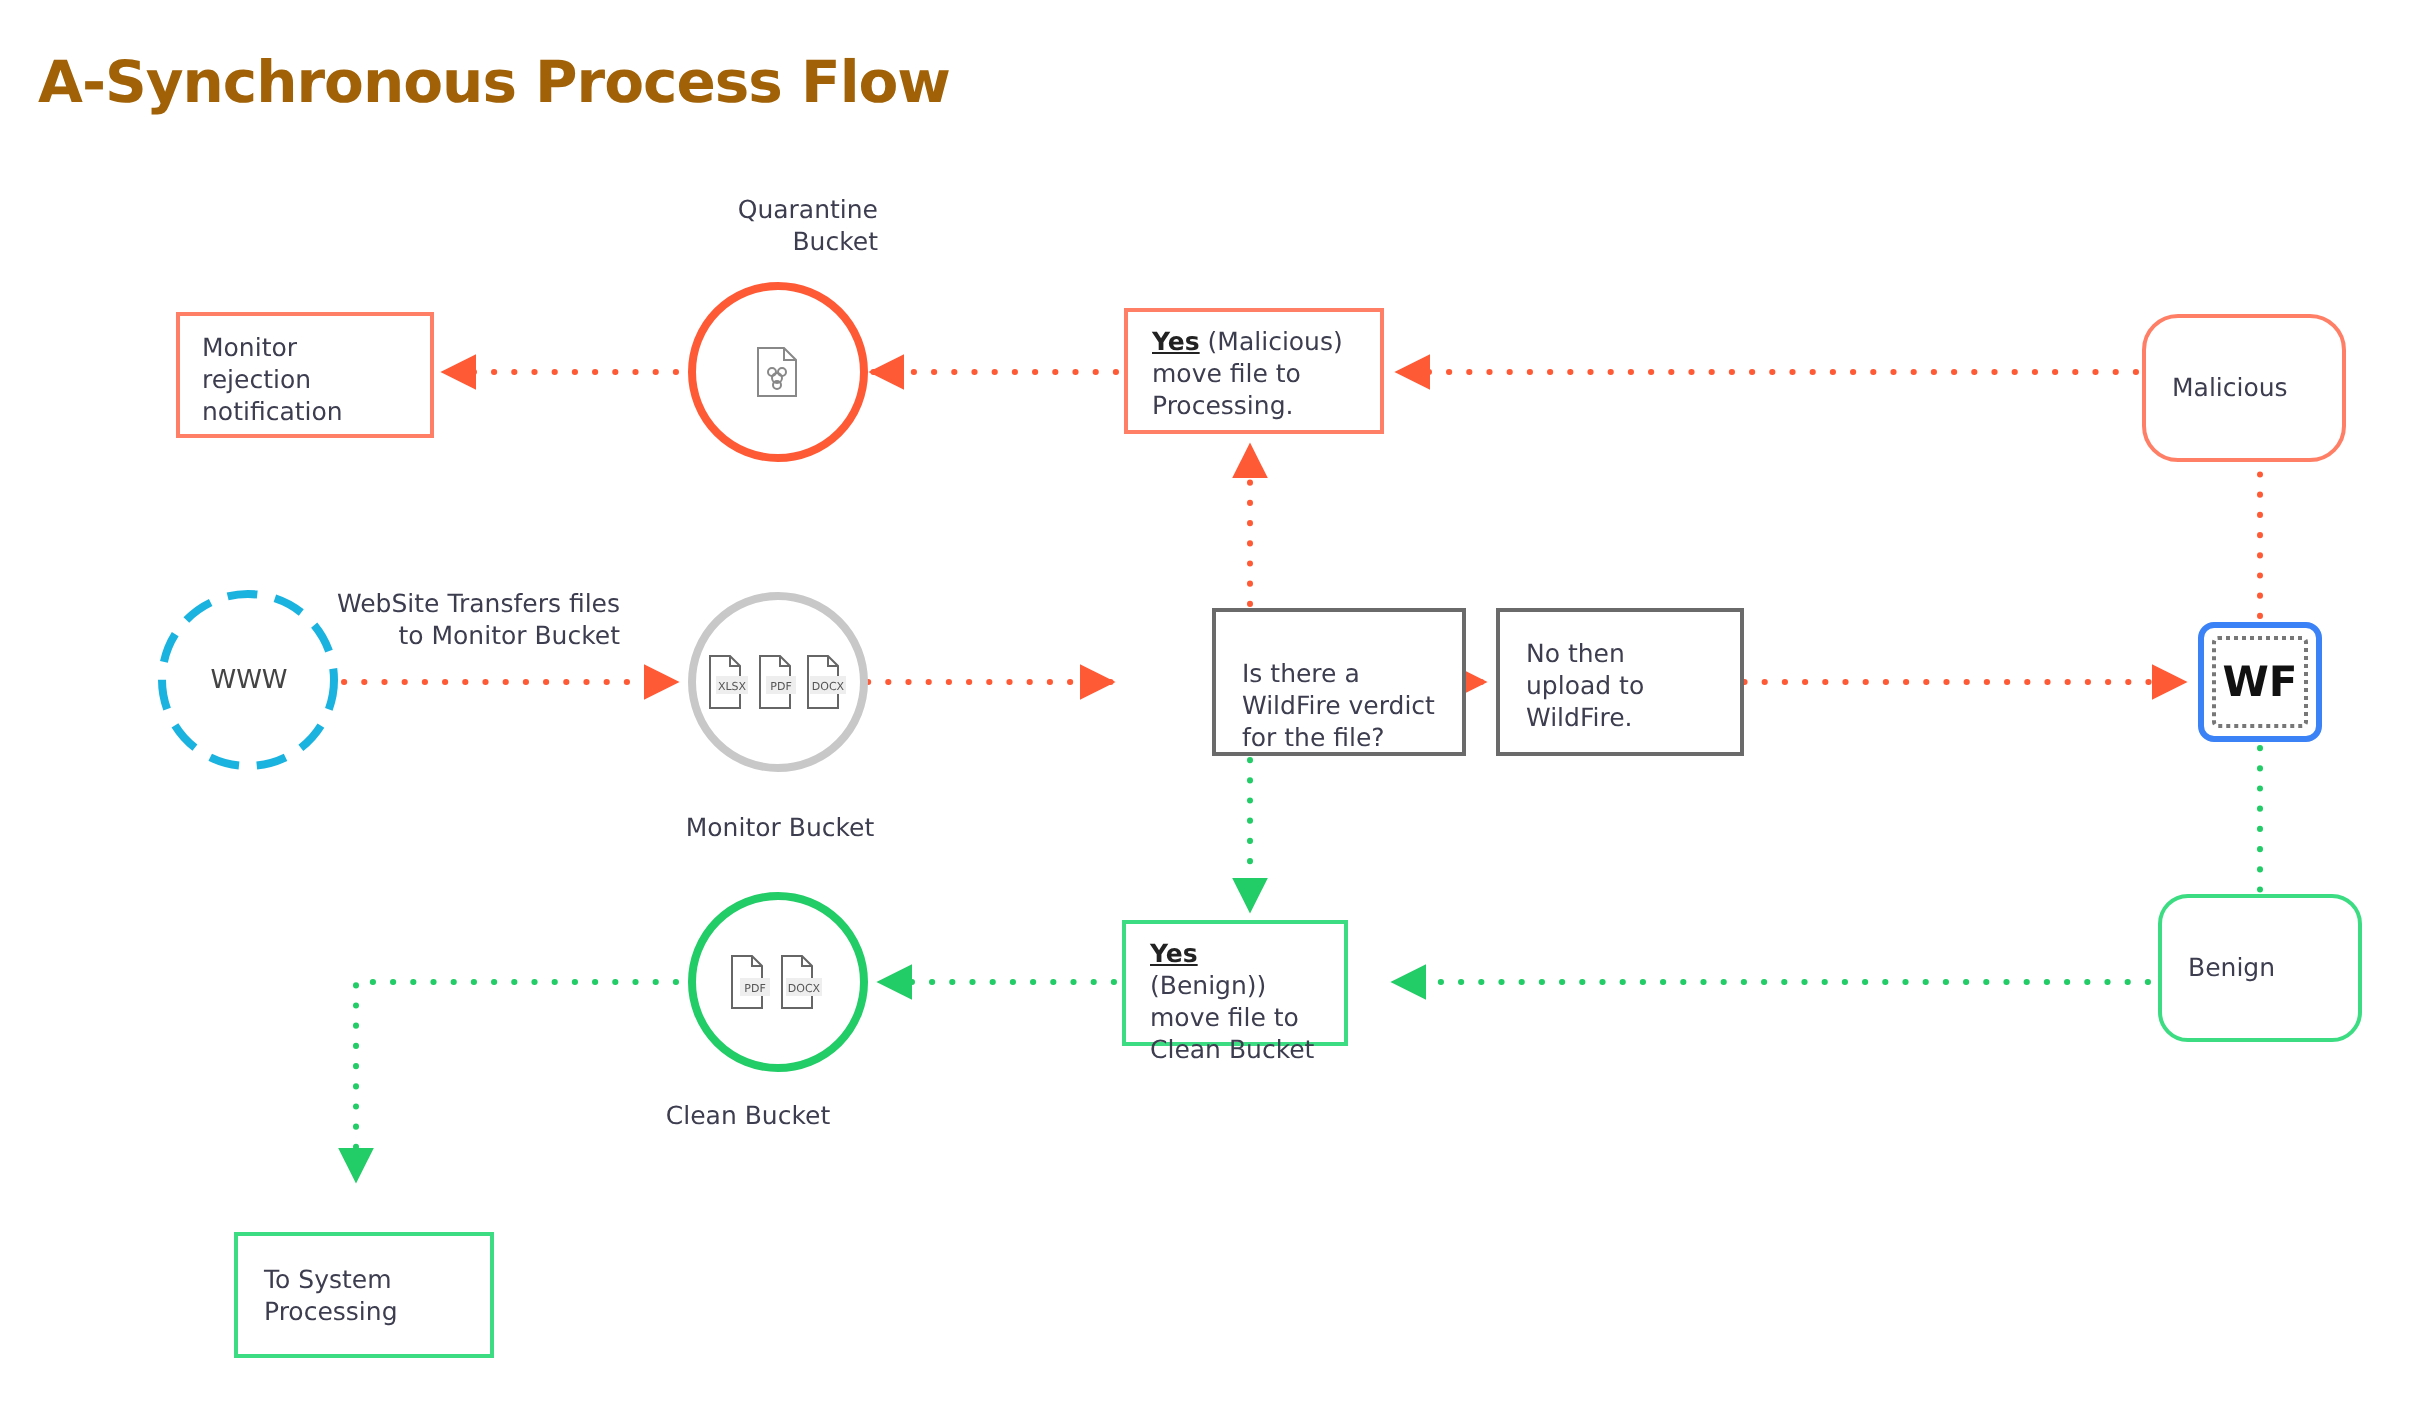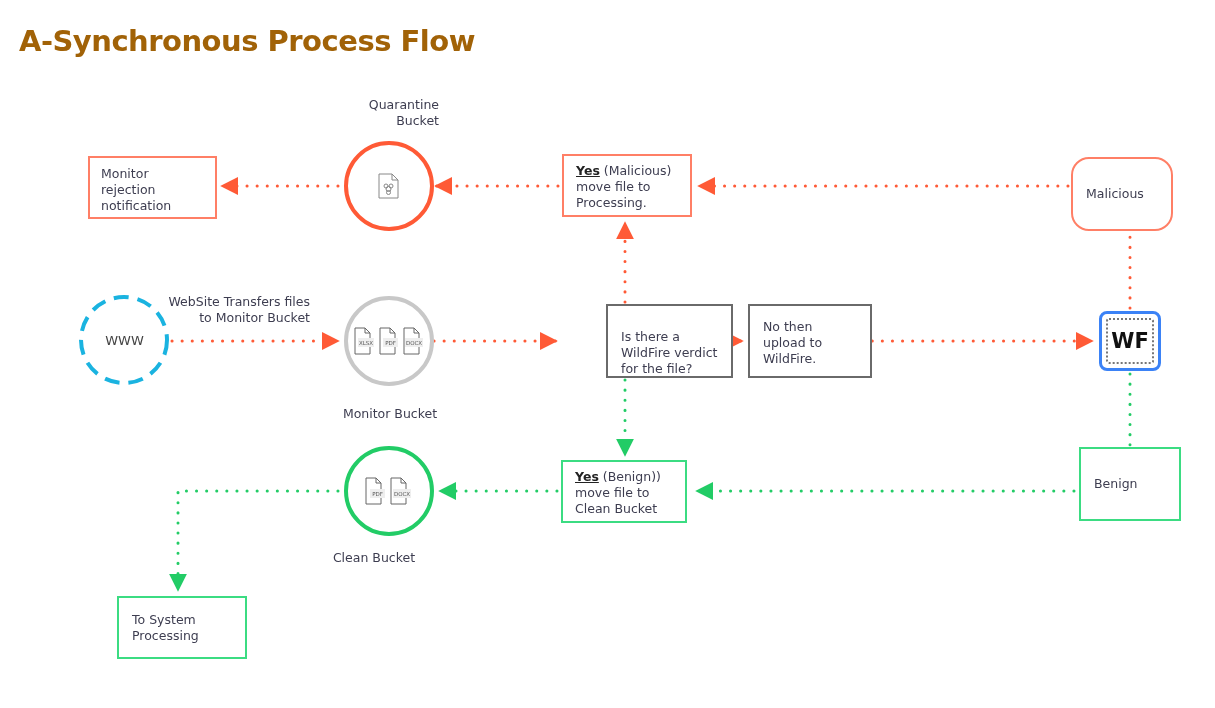--- a/index.html
+++ b/index.html
@@ -135,23 +135,23 @@
 <div class="box grey" style="left:748px; top:304px; width:124px; height:74px; padding:13px 13px;">
   <span>No then upload to WildFire.</span>
 </div>
 
 <div class="wf">
   <div class="wf-inner">
     <span>WF</span>
   </div>
 </div>
 
-<div class="box green center" style="left:1079px; top:447px; width:102px; height:74px; padding:0 13px;">
+<div class="box green center" style="left:1079px; top:447px; width:102px; height:74px; padding:0 13px;border-radius:15px;">
   <span>Benign</span>
 </div>
 
-<div class="box green" style="left:561px; top:460px; width:126px; height:63px; padding:7px 12px;">
+<div class="box green" style="left:561px; top:460px; width:113px; height:63px; padding:7px 12px;">
   <span class="yes">Yes</span><span> (Benign)) move file to Clean Bucket</span>
 </div>
 
-<div class="box green" style="left:117px; top:596px; width:130px; height:63px; padding:14px 13px;">
+<div class="box green" style="left:117px; top:616px; width:130px; height:63px; padding:14px 13px;">
   <span>To System Processing</span>
 </div>
 
 </body></html>

